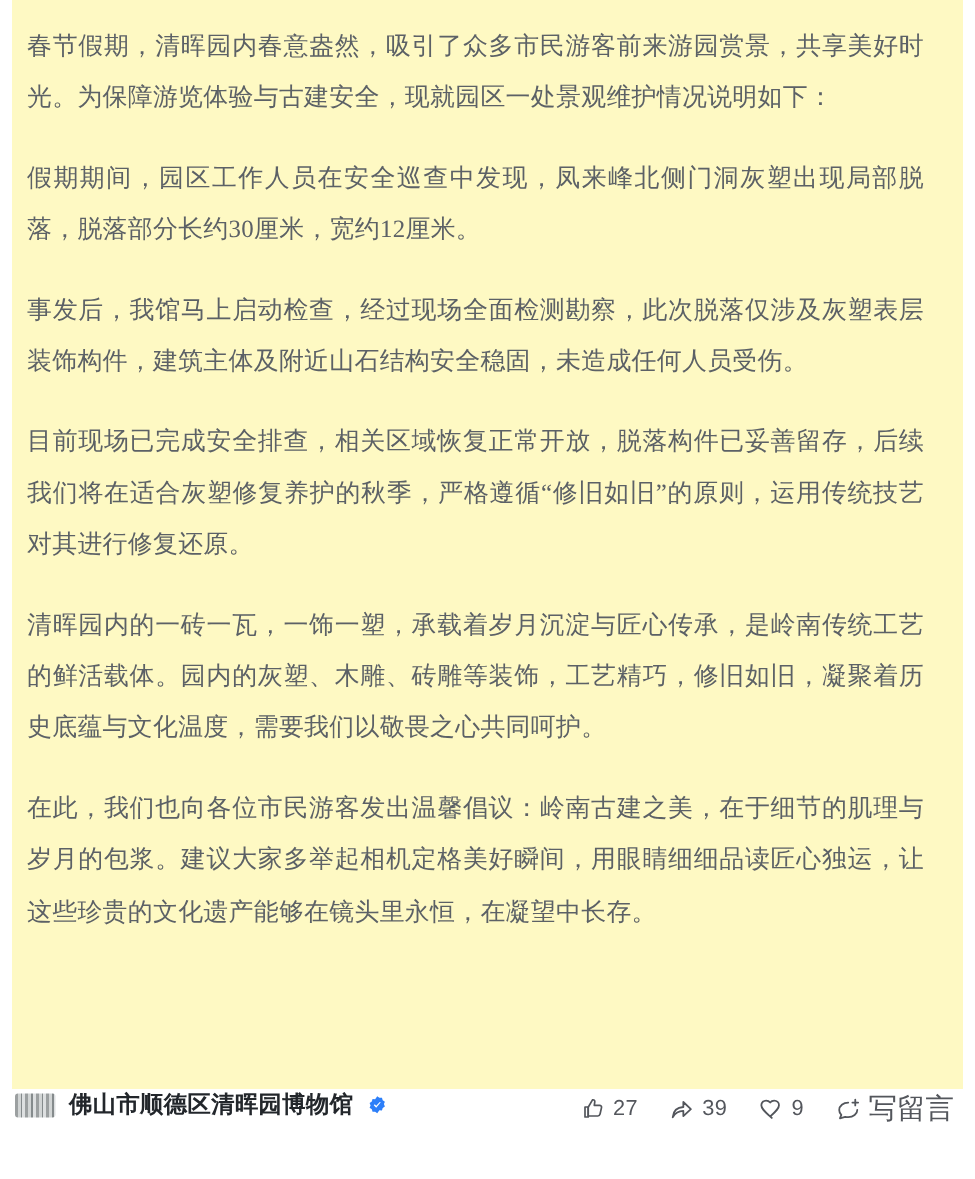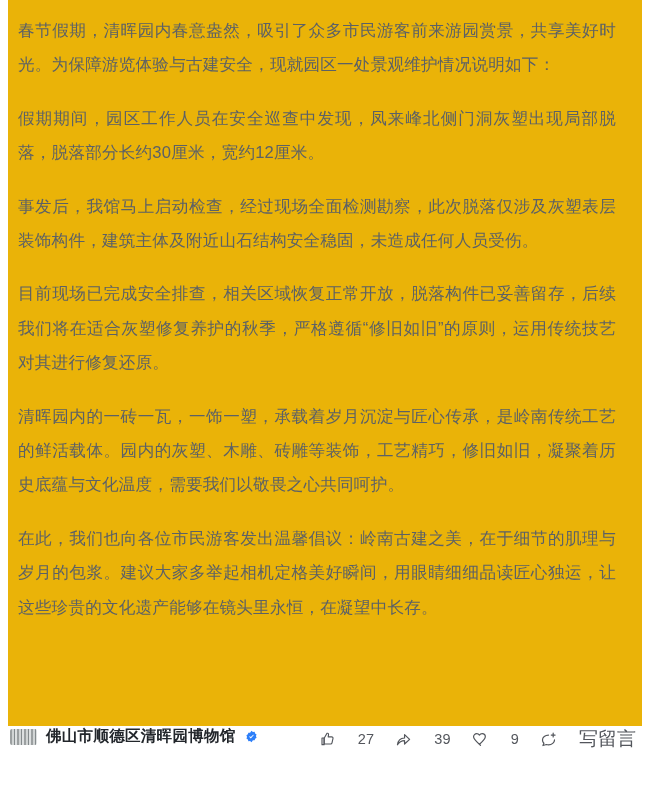--- a/index.html
+++ b/index.html
@@ -18,26 +18,27 @@
     width: 650px;
     height: 786px;
     background: #ffffff;
     box-sizing: border-box;
     display: flex;
     flex-direction: column;
   }
   
   .article-card {
     margin: 0 8px 0 8px;
-    background: #eab308;
+    background: #fef9c3;
     flex: 0 0 auto;
     height: 726px;
     box-sizing: border-box;
     padding: 14px 26px 10px 10px;
     overflow: hidden;
+    font-family: Liberation Serif, serif;
   }
   .para {
     color: #5c6166;
     font-size: 16.6px;
     line-height: 34.4px;
     letter-spacing: 0.2px;
     margin: 0 0 19px 0;
     text-align: justify;
     text-justify: inter-ideograph;
     word-break: break-all;
@@ -87,21 +88,21 @@
     display: inline-block;
   }
   .actions {
     display: flex;
     align-items: center;
     gap: 21px;
   }
   .action {
     display: flex;
     align-items: center;
-    gap: 22px;
+    gap: 5px;
     color: #53565c;
     font-size: 14.5px;
     white-space: nowrap;
   }
   .action .icon {
     display: inline-flex;
     align-items: center;
     justify-content: center;
   }
   .action .count {

